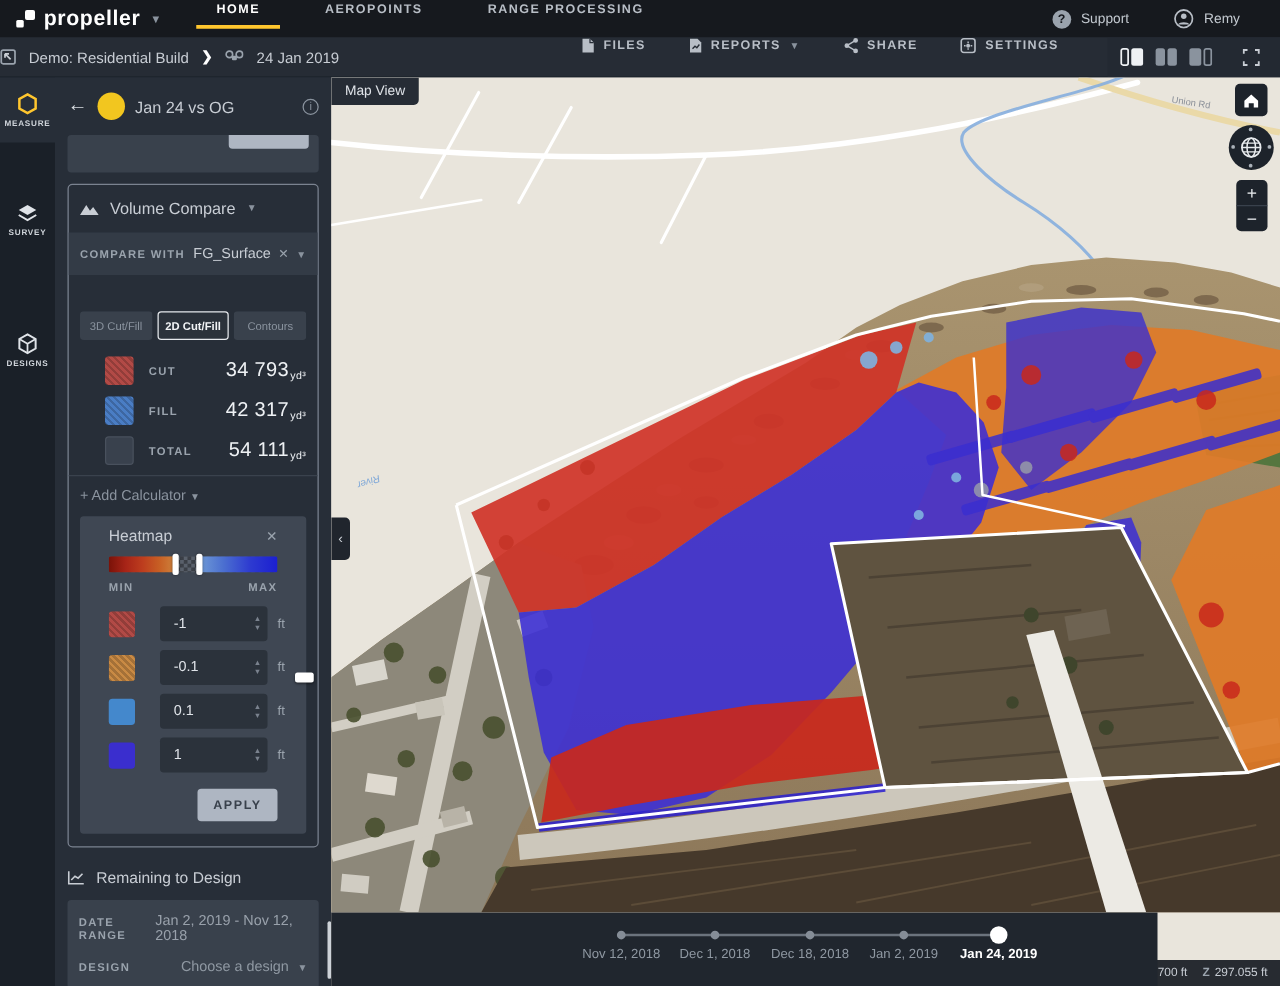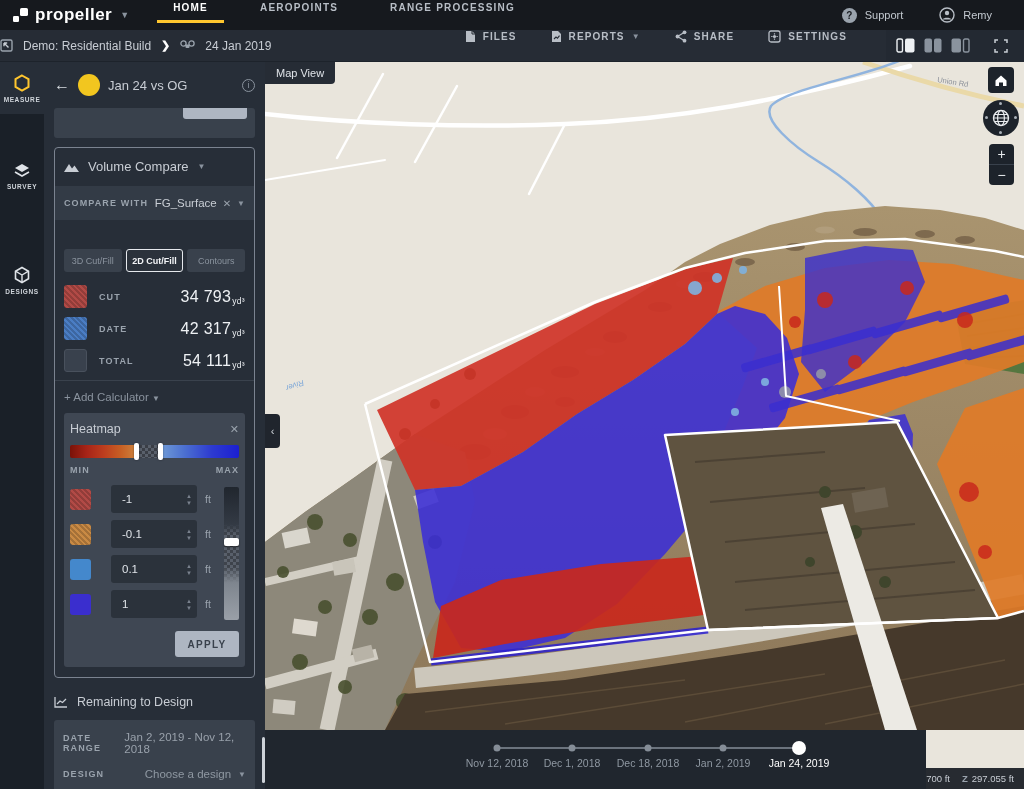--- a/index.html
+++ b/index.html
@@ -53,29 +53,29 @@
   .vc-head{display:flex;align-items:center;gap:9px;color:#c8cdd4;font-size:13px;}
   .caret{color:#8a939e;font-size:8px;}
   .compare-band{margin:12px -9px 0;background:#333b46;padding:11px 9px;display:flex;align-items:center;justify-content:space-between;}
   .lbl{font-size:9px;font-weight:bold;letter-spacing:1.1px;color:#9aa3ad;}
   .compare-val{display:flex;align-items:center;gap:6px;font-size:11.5px;color:#c8cdd4;cursor:pointer;}
   .x-ico{color:#9aa3ad;font-size:10px;}
   .seg-tabs{display:flex;gap:4px;margin-top:29px;}
   .seg{flex:1;height:23px;display:flex;align-items:center;justify-content:center;font-size:9px;color:#8a939e;background:#39414c;border-radius:3px;border:1px solid transparent;cursor:pointer;white-space:nowrap;}
   .seg.active{background:#2b323b;border-color:#e6e9ed;color:#f2f4f6;font-weight:bold;}
   .vol-rows{margin-top:12px;}
-  .vol-row{display:flex;align-items:center;height:25px;margin-bottom:7px;}
+  .vol-row{display:flex;align-items:center;height:25px;margin-bottom:7px;margin-left:20px;}
   .swatch{width:23px;height:23px;border-radius:3px;margin-right:12px;flex-shrink:0;}
   .swatch.hatch{background-image:repeating-linear-gradient(45deg,rgba(0,0,0,.18) 0 2px,transparent 2px 4px);}
   .vol-val{margin-left:auto;font-size:16px;color:#eef1f4;letter-spacing:.3px;}
   .unit{font-size:8.5px;position:relative;top:2px;margin-left:1px;}
   .divider{height:1px;background:#3a424d;margin:6px -9px 0;}
   .add-calc{margin-top:10px;font-size:11.5px;color:#8a939e;cursor:pointer;}
 
-  .hm-card{margin-top:10px;background:#3f4753;border-radius:3px;padding:9px 6px 10px;}
+  .hm-card{margin-top:10px;background:#3f4753;border-radius:3px;padding:9px 23px 10px;}
   .hm-head{display:flex;align-items:center;justify-content:space-between;font-size:12.5px;color:#c8cdd4;}
   .hm-x{color:#9aa3ad;font-size:11px;cursor:pointer;}
   .checker, .hm-bar, .v-slider{background-color:#59606b;}
   .hm-bar{margin-top:9px;height:13px;border-radius:2px;position:relative;
     background-image:
       linear-gradient(90deg,#7a1208 0%,#a72417 10%,#bd3d1e 20%,#c75f24 30%,#cd7e3a 38%,rgba(0,0,0,0) 40%,rgba(0,0,0,0) 52%,#6f9ad6 54%,#4b6fd0 68%,#2d3ad0 84%,#1b1fd1 100%),
       linear-gradient(45deg,rgba(0,0,0,.35) 25%,transparent 25%,transparent 75%,rgba(0,0,0,.35) 75%),
       linear-gradient(45deg,rgba(0,0,0,.35) 25%,transparent 25%,transparent 75%,rgba(0,0,0,.35) 75%);
     background-size:100% 100%,6px 6px,6px 6px;background-position:0 0,0 0,3px 3px;}
   .hm-handle{position:absolute;top:-2px;width:5px;height:17px;background:#fff;border-radius:2px;box-shadow:0 0 2px rgba(0,0,0,.5);cursor:pointer;}
@@ -125,21 +125,21 @@
   .statusbar{position:absolute;right:0;bottom:0;height:21px;background:rgba(24,29,36,.93);display:flex;align-items:center;gap:14px;padding:0 10px 0 14px;color:#c8cdd4;}
   .pw-lbl{font-size:7.5px;font-weight:bold;letter-spacing:1px;color:#8a939e;}
   .pw-brand{font-size:11px;font-weight:bold;color:#eef1f4;display:flex;align-items:center;gap:3px;}
   .scalebox{width:78px;height:13px;border-left:1px solid #9aa3ad;border-right:1px solid #9aa3ad;border-bottom:1px solid #9aa3ad;font-size:9px;color:#dfe3e8;display:flex;align-items:center;justify-content:center;margin-top:-2px;}
   .coords{font-size:9.5px;color:#c8cdd4;display:flex;gap:12px;}
   .coords b{color:#9aa3ad;font-weight:bold;margin-right:4px;}
 
   
   .timeline-strip{position:relative;height:59px;background:#20262e;}
   .tl-label{position:absolute;top:27px;width:100px;margin-left:-50px;text-align:center;font-size:10.5px;color:#8f98a2;}
-  .tl-label.active{color:#fff;font-weight:normal;}
+  .tl-label.active{color:#fff;font-weight:bold;}
 </style>
 </head>
 <body>
 
 <div id="app">
 
   <div class="topbar">
     <div class="logo-wrap">
       <svg width="17" height="17" viewBox="0 0 17 17">
           <rect x="1" y="9" width="6" height="6" rx="1.2" fill="#fff"></rect>
@@ -298,21 +298,21 @@
           <div class="seg">Contours</div>
         </div>
         <div class="vol-rows">
           <div class="vol-row">
             <span class="swatch hatch" style="background-color:#b24a46;"></span>
             <span class="lbl">CUT</span>
             <span class="vol-val"><span>34 793</span><span class="unit">yd³</span></span>
           </div>
           <div class="vol-row">
             <span class="swatch hatch" style="background-color:#4a7dc4;"></span>
-            <span class="lbl">DATE</span>
+            <span class="lbl">FILL</span>
             <span class="vol-val"><span>42 317</span><span class="unit">yd³</span></span>
           </div>
           <div class="vol-row">
             <span class="swatch" style="background-color:#39414d;border:1px solid #49515d;"></span>
             <span class="lbl">TOTAL</span>
             <span class="vol-val"><span>54 111</span><span class="unit">yd³</span></span>
           </div>
         </div>
         <div class="divider"></div>
         <div class="add-calc"><span>+ Add Calculator</span> <span class="caret">▼</span></div>

